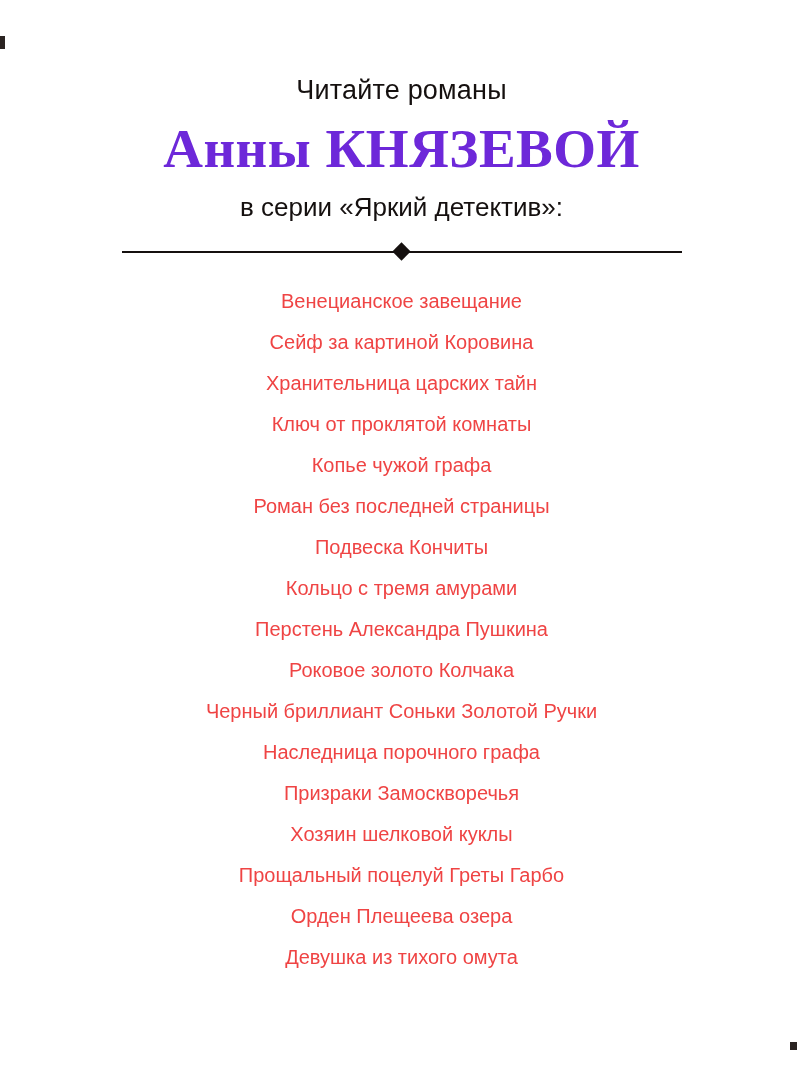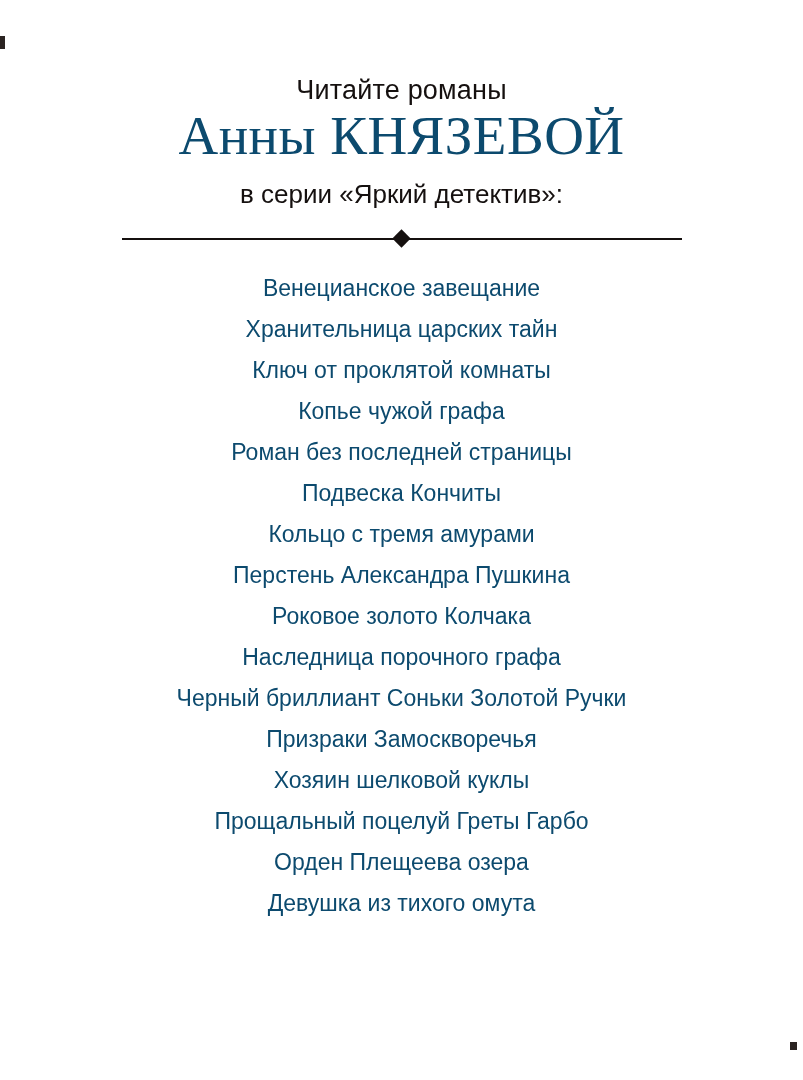--- a/index.html
+++ b/index.html
@@ -41,26 +41,26 @@
   .heading-small {
     font-size: 27px;
     letter-spacing: 0.2px;
     color: #15100f;
     line-height: 1.1;
     margin: 0;
   }
 
   .heading-author {
     font-family: "Liberation Serif", serif;
-    font-weight: normal;
+    font-weight: bold;
     font-size: 55px;
     line-height: 1.05;
-    margin: 1px 0 0 0;
+    margin: 14px 0 0 0;
     letter-spacing: 0.5px;
-    color: #0c4a6e;
+    color: #6d28d9;
     white-space: nowrap;
   }
   .heading-author .first {
     font-size: 55px;
   }
   .heading-author .surname {
     font-size: 55px;
   }
 
   .heading-series {
@@ -94,23 +94,23 @@
     background: #15100f;
     transform: rotate(45deg);
   }
 
   .book-list {
     list-style: none;
     margin: 22px 0 0 0;
     padding: 0;
   }
   .book-list li {
-    font-size: 23px;
+    font-size: 20px;
     line-height: 41px;
-    color: #0c4a6e;
+    color: #ef4444;
     white-space: nowrap;
   }
 </style>
 </head>
 <body>
 
 <div class="page">
 
   <div class="edge-mark tl"></div>
   <div class="edge-mark br"></div>
@@ -126,30 +126,31 @@
 
     <p class="heading-series">в серии «Яркий детектив»:</p>
 
     <div class="divider">
       <div class="rule"></div>
       <div class="diamond"></div>
     </div>
 
     <ul class="book-list">
       <li>Венецианское завещание</li>
+      <li>Сейф за картиной Коровина</li>
       <li>Хранительница царских тайн</li>
       <li>Ключ от проклятой комнаты</li>
       <li>Копье чужой графа</li>
       <li>Роман без последней страницы</li>
       <li>Подвеска Кончиты</li>
       <li>Кольцо с тремя амурами</li>
       <li>Перстень Александра Пушкина</li>
       <li>Роковое золото Колчака</li>
+      <li>Черный бриллиант Соньки Золотой Ручки</li>
       <li>Наследница порочного графа</li>
-      <li>Черный бриллиант Соньки Золотой Ручки</li>
       <li>Призраки Замоскворечья</li>
       <li>Хозяин шелковой куклы</li>
       <li>Прощальный поцелуй Греты Гарбо</li>
       <li>Орден Плещеева озера</li>
       <li>Девушка из тихого омута</li>
     </ul>
 
   </div>
 </div>
 

